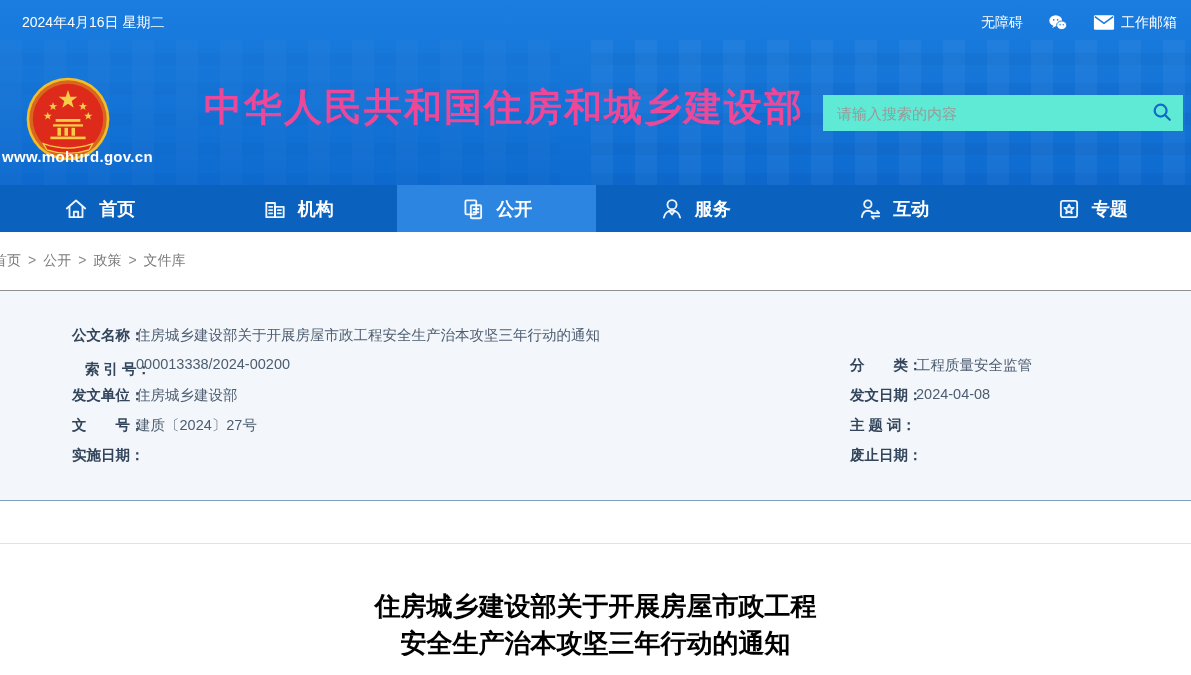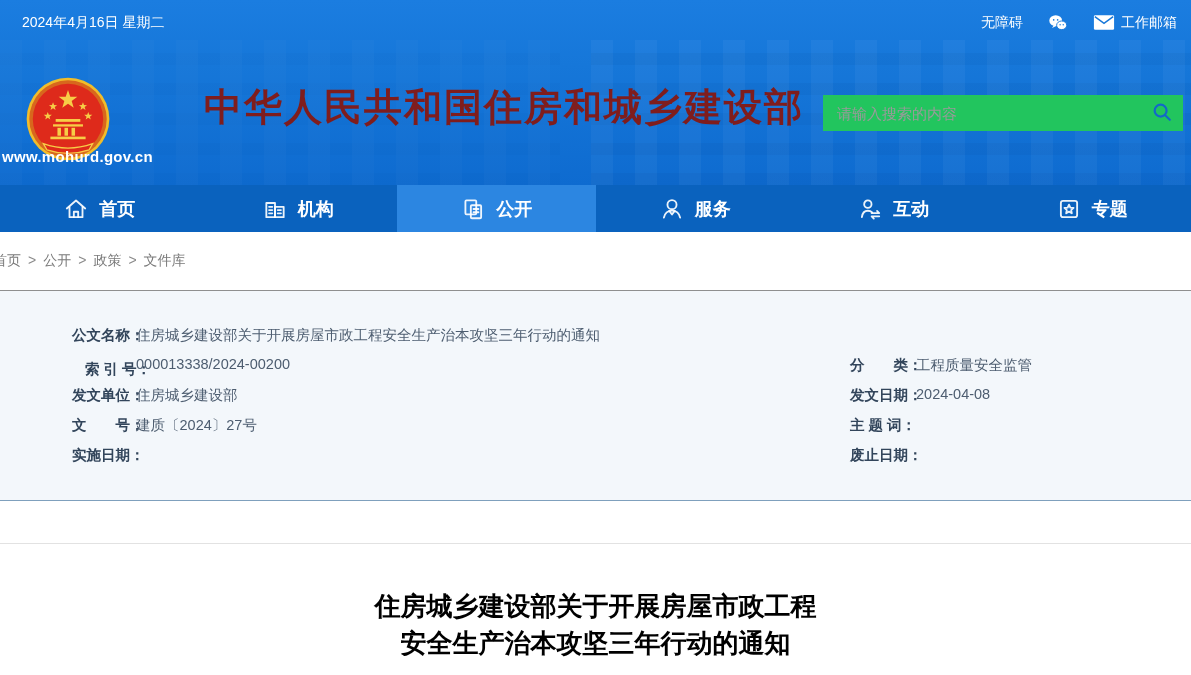--- a/index.html
+++ b/index.html
@@ -18,24 +18,24 @@
   .topbar { position:absolute; left:0; top:0; width:1191px; height:45px; color:#fff; }
   .topbar-date { position:absolute; left:22px; top:14px; font-size:14px; color:#fff; }
   .topbar-right { position:absolute; right:14px; top:0; height:45px; display:flex; align-items:center; gap:24px; }
   .topbar-link { color:#fff; font-size:14px; text-decoration:none; cursor:pointer; }
   .top-ico { display:inline-flex; width:22px; height:22px; align-items:center; justify-content:center; cursor:pointer; }
   .mail-group { display:flex; align-items:center; gap:6px; cursor:pointer; }
 
   
   .emblem { position:absolute; left:24px; top:75px; width:88px; height:88px; }
   .site-url { position:absolute; left:2px; top:148px; font-size:15px; font-weight:bold; color:#ffffff; letter-spacing:.3px; }
-  .site-title { position:absolute; left:204px; top:82px; font-size:38px; font-weight:bold; color:#7f1d1d; letter-spacing:2px; white-space:nowrap; }
+  .site-title { position:absolute; left:204px; top:82px; font-size:38px; font-weight:bold; color:#ec4899; letter-spacing:2px; white-space:nowrap; }
   .site-subtitle { position:absolute; left:207px; top:132px; font-size:13.5px; color:#ffffff; white-space:nowrap; }
 
-  .searchbox { position:absolute; left:823px; top:95px; width:360px; height:36px; background:#22c55e; display:flex; align-items:center; }
+  .searchbox { position:absolute; left:823px; top:95px; width:360px; height:36px; background:#5eead4; display:flex; align-items:center; }
   .search-input { flex:1; border:none; outline:none; height:100%; padding:0 10px 0 14px; font-size:15px; color:#444;
     font-family:"Liberation Sans", sans-serif; background:transparent; }
   .search-input::placeholder { color:#9a9a9a; }
   .search-btn { width:42px; height:100%; border:none; background:transparent; display:flex; align-items:center; justify-content:center; cursor:pointer; }
 
   
   .navbar { position:absolute; left:0; top:185px; width:1191px; height:47px; background:#0a62be; display:flex; }
   .nav-item { flex:1 1 0; display:flex; align-items:center; justify-content:center; gap:10px; color:#fff;
     font-size:18px; font-weight:bold; cursor:pointer; }
   .nav-item.active { background:#2c86e1; }

